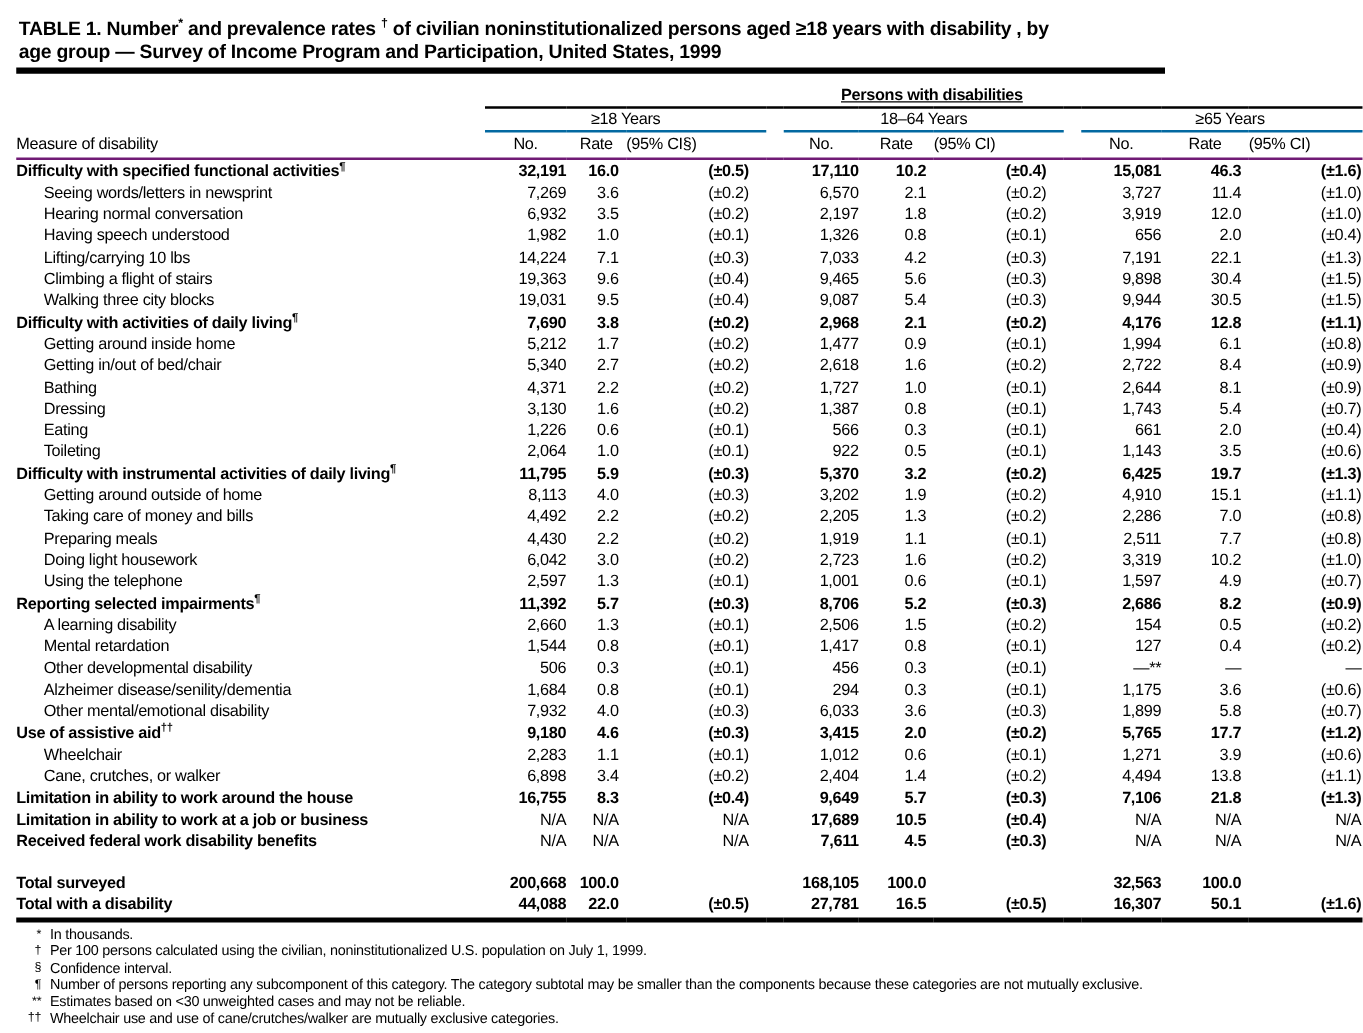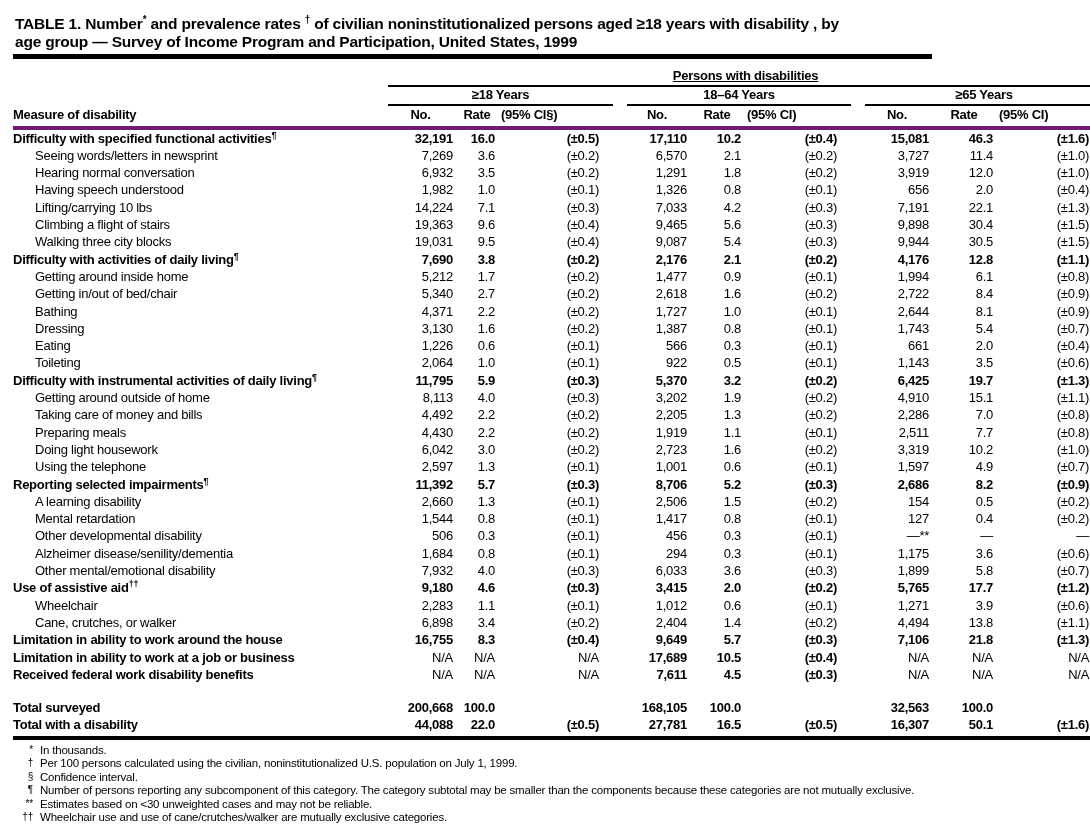--- a/index.html
+++ b/index.html
@@ -5,22 +5,22 @@
   html,body{margin:0;padding:0;background:#ffffff;}
   body{width:1090px;height:826px;overflow:hidden;font-family:"Liberation Sans",sans-serif;color:#000;}
   .page{width:919px;padding:13px;}
   
   .title{font-weight:bold;font-size:15.5px;line-height:18px;letter-spacing:-0.2px;padding:2px 2px 3px 2px;border-bottom:5px solid #000;}
   .title sup{font-size:10px;line-height:0;}
   
   table{border-collapse:collapse;table-layout:fixed;width:1090px;margin-top:8px;}
   td,th{padding:0;font-size:13px;line-height:17.3px;letter-spacing:-0.25px;vertical-align:bottom;overflow:visible;white-space:nowrap;}
   .span-hdr{text-align:center;font-weight:bold;border-bottom:2px solid #000;padding-bottom:1px;text-decoration:underline;}
-  .grp-hdr{text-align:center;font-weight:bold;border-bottom:2px solid #000000;padding-bottom:1px;line-height:16px;}
-  .colhdr td{border-bottom:4px solid #701a75;font-weight:bold;padding-bottom:2px;}
+  .grp-hdr{text-align:center;font-weight:normal;border-bottom:2px solid #0369a1;padding-bottom:1px;line-height:16px;}
+  .colhdr td{border-bottom:2px solid #701a75;font-weight:normal;padding-bottom:2px;}
   .h-measure{text-align:left;}
   .h-no{text-align:center;margin-top:36px;}
   .h-rate{text-align:center;}
   .h-ci{}
   
   td.lbl{text-align:left;}
   td.lbl.ind{padding-left:22px;}
   td.num{text-align:right;}
   td.rate{text-align:right;padding-right:6px;}
   td.ci{text-align:right;padding-right:14px;}
@@ -112,21 +112,21 @@
           <td class="num">3,727</td>
           <td class="rate">11.4</td>
           <td class="ci">(±1.0)</td>
         </tr>
         <tr>
           <td class="lbl ind">Hearing normal conversation</td>
           <td class="num">6,932</td>
           <td class="rate">3.5</td>
           <td class="ci">(±0.2)</td>
           <td></td>
-          <td class="num">1,291</td>
+          <td class="num">2,197</td>
           <td class="rate">1.8</td>
           <td class="ci">(±0.2)</td>
           <td></td>
           <td class="num">3,919</td>
           <td class="rate">12.0</td>
           <td class="ci">(±1.0)</td>
         </tr>
         <tr>
           <td class="lbl ind">Having speech understood</td>
           <td class="num">1,982</td>
@@ -182,21 +182,21 @@
           <td class="num">9,944</td>
           <td class="rate">30.5</td>
           <td class="ci">(±1.5)</td>
         </tr>
         <tr class="bold">
           <td class="lbl">Difficulty with activities of daily living<span class="rowsup">¶</span></td>
           <td class="num">7,690</td>
           <td class="rate">3.8</td>
           <td class="ci">(±0.2)</td>
           <td></td>
-          <td class="num">2,176</td>
+          <td class="num">2,968</td>
           <td class="rate">2.1</td>
           <td class="ci">(±0.2)</td>
           <td></td>
           <td class="num">4,176</td>
           <td class="rate">12.8</td>
           <td class="ci">(±1.1)</td>
         </tr>
         <tr>
           <td class="lbl ind">Getting around inside home</td>
           <td class="num">5,212</td>

